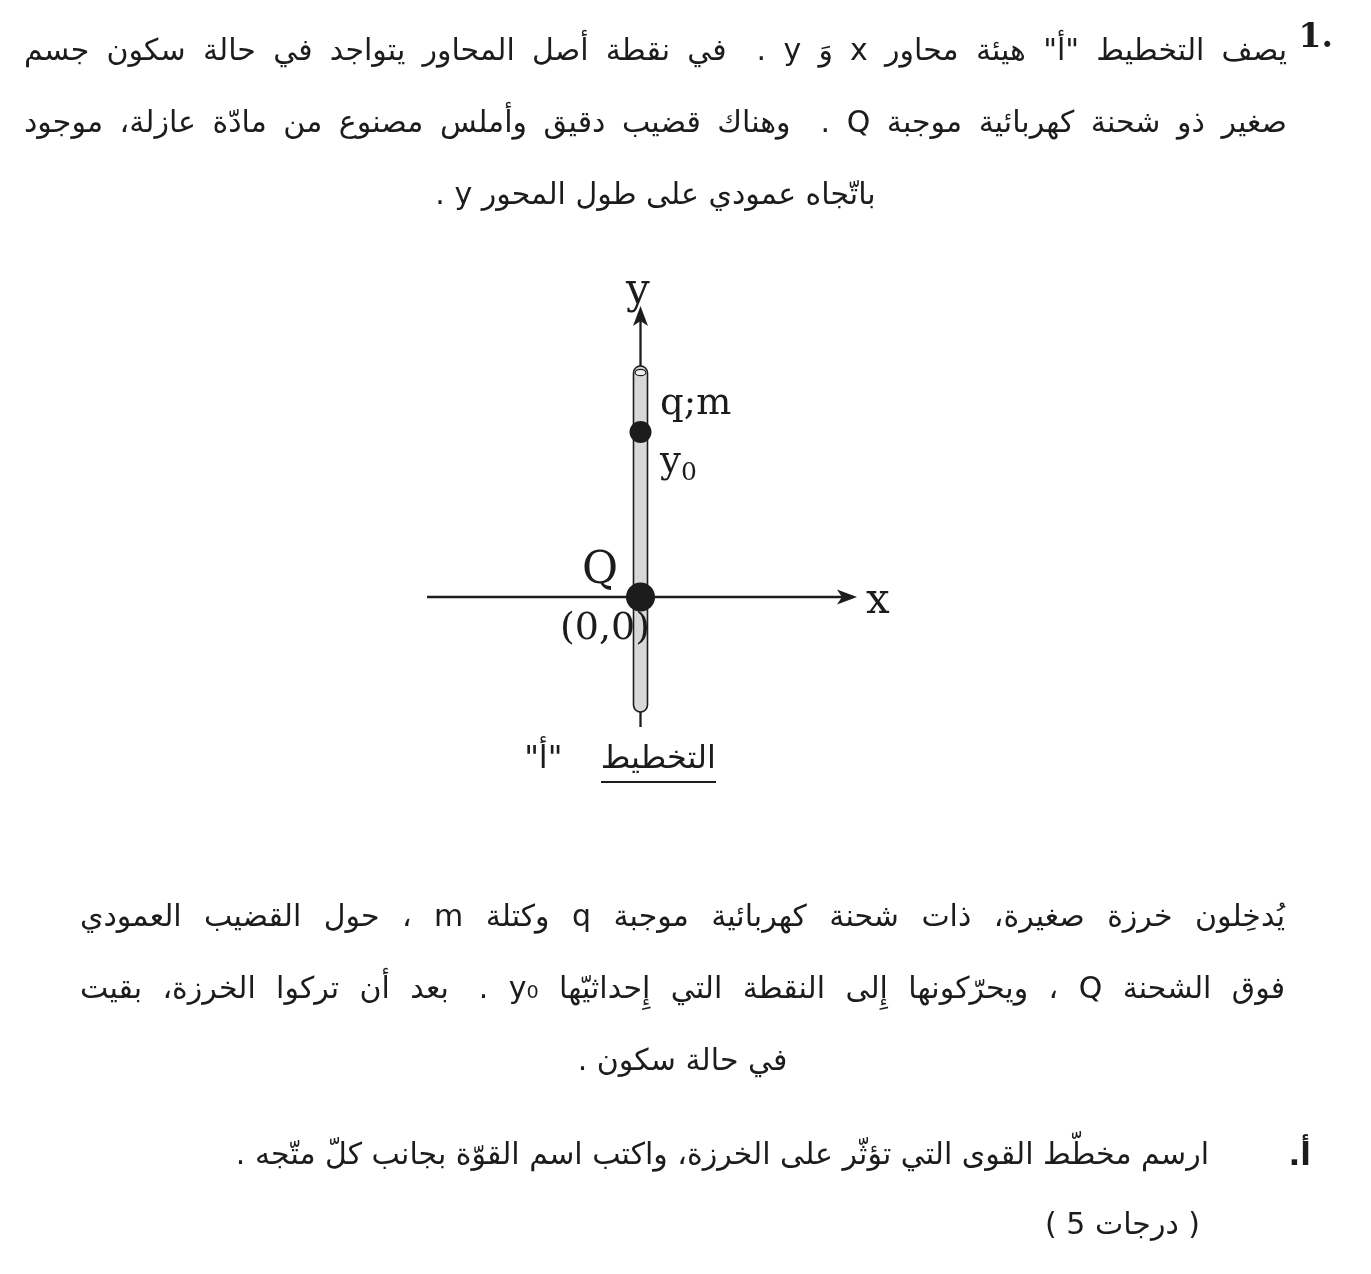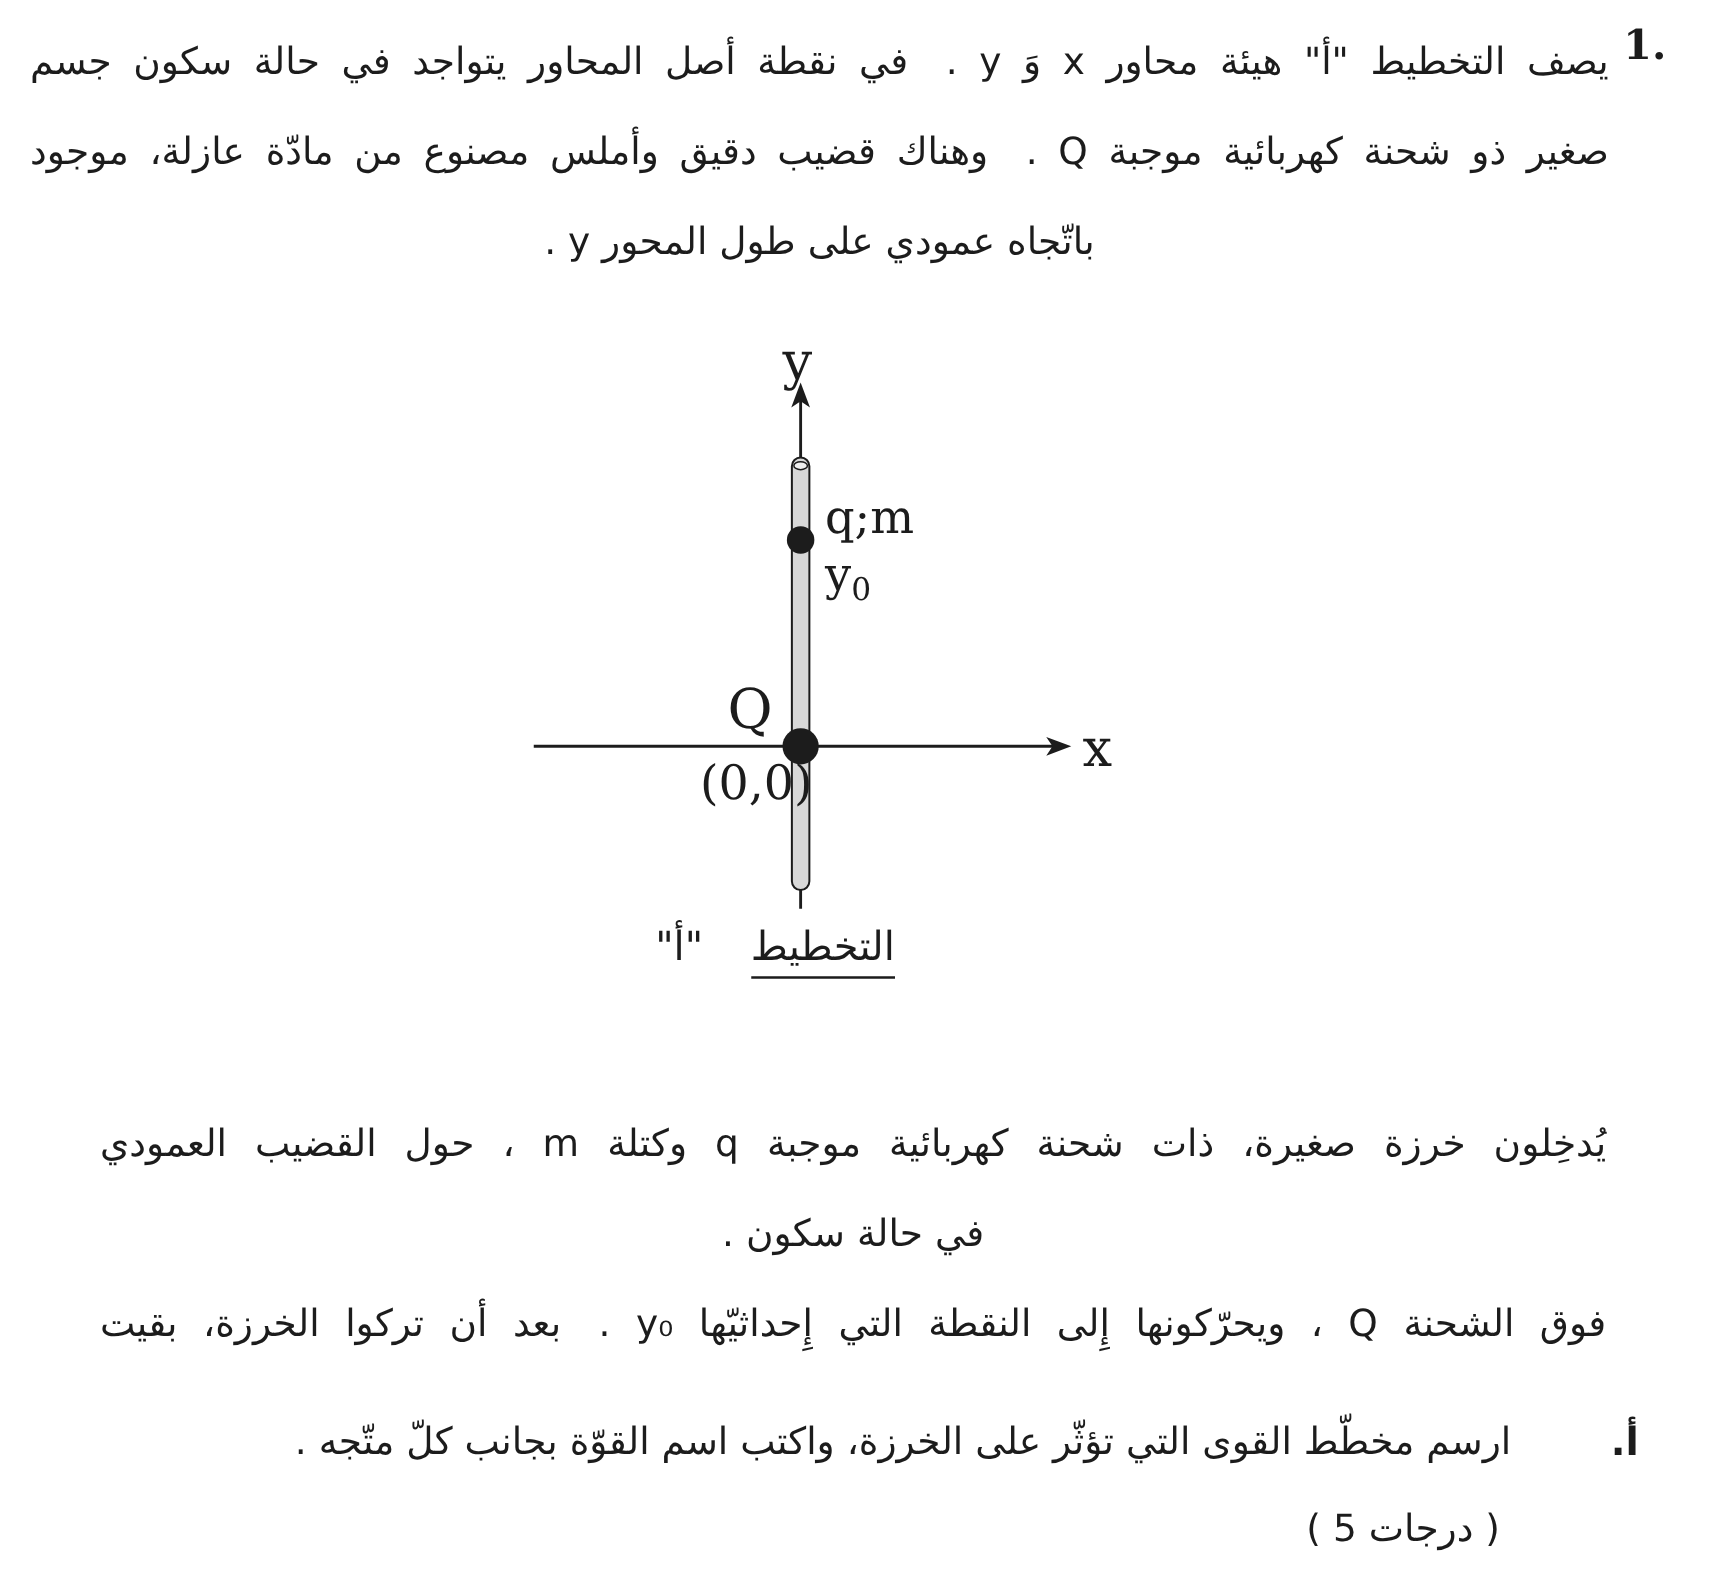--- a/index.html
+++ b/index.html
@@ -42,21 +42,21 @@
   .figure svg{position:absolute;left:0;top:0;}
   .fig-label{
     position:absolute;
     font-family:"DejaVu Serif", serif;
     color:#1c1c1c;
     white-space:nowrap;
     direction:ltr;
   }
   .lbl-y{left:206px;top:6px;font-size:42px;}
   .lbl-x{left:446px;top:316px;font-size:42px;}
-  .lbl-qm{left:240px;top:134px;font-size:37px;}
+  .lbl-qm{left:240px;top:122px;font-size:37px;}
   .lbl-y0{left:240px;top:180px;font-size:37px;}
   .lbl-y0 sub{font-size:25px;line-height:0;}
   .lbl-Q{left:162px;top:284px;font-size:44px;}
   .lbl-origin{left:124px;top:346px;font-size:38px;margin-left:16px;}
   .fig-caption{
     position:absolute;
     left:0;top:480px;width:400px;
     text-align:center;
     font-size:32px;
     direction:rtl;
@@ -129,21 +129,21 @@
     <span class="fig-label lbl-origin">(0,0)</span>
 
     <div class="fig-caption">
       <span class="cap-word">التخطيط</span>
       <span>"أ"</span>
     </div>
   </div>
 
   <div class="para" style="top:880px;right:86px;left:80px;">
     <div class="line justify">يُدخِلون خرزة صغيرة، ذات شحنة كهربائية موجبة q وكتلة m ، حول القضيب العمودي</div>
+    <div class="line justify">فوق الشحنة Q ، ويحرّكونها إِلى النقطة التي إِحداثيّها y₀ . بعد أن تركوا الخرزة، بقيت</div>
     <div class="line right">في حالة سكون .</div>
-    <div class="line justify">فوق الشحنة Q ، ويحرّكونها إِلى النقطة التي إِحداثيّها y₀ . بعد أن تركوا الخرزة، بقيت</div>
   </div>
 
   <div class="part-a-label">أ.</div>
   <div class="part-a-text">ارسم مخطّط القوى التي تؤثّر على الخرزة، واكتب اسم القوّة بجانب كلّ متّجه .</div>
   <div class="points">( 5 درجات )</div>
 
 </div>
 
 </body></html>

